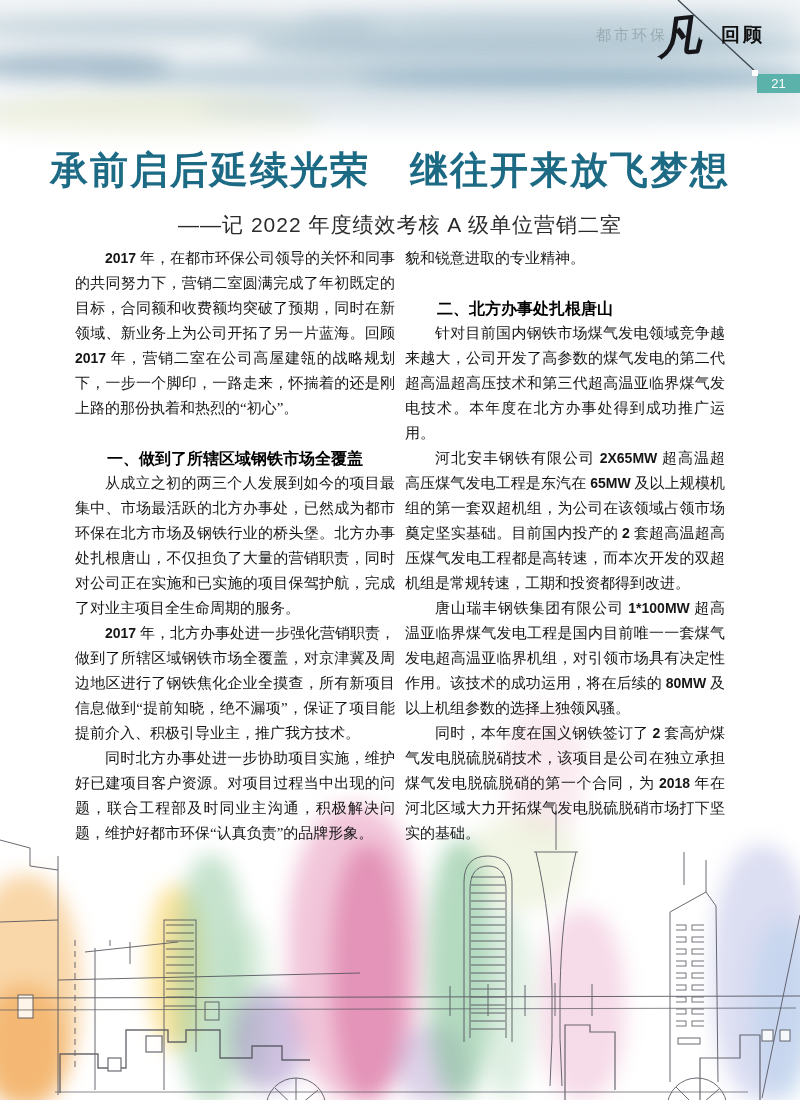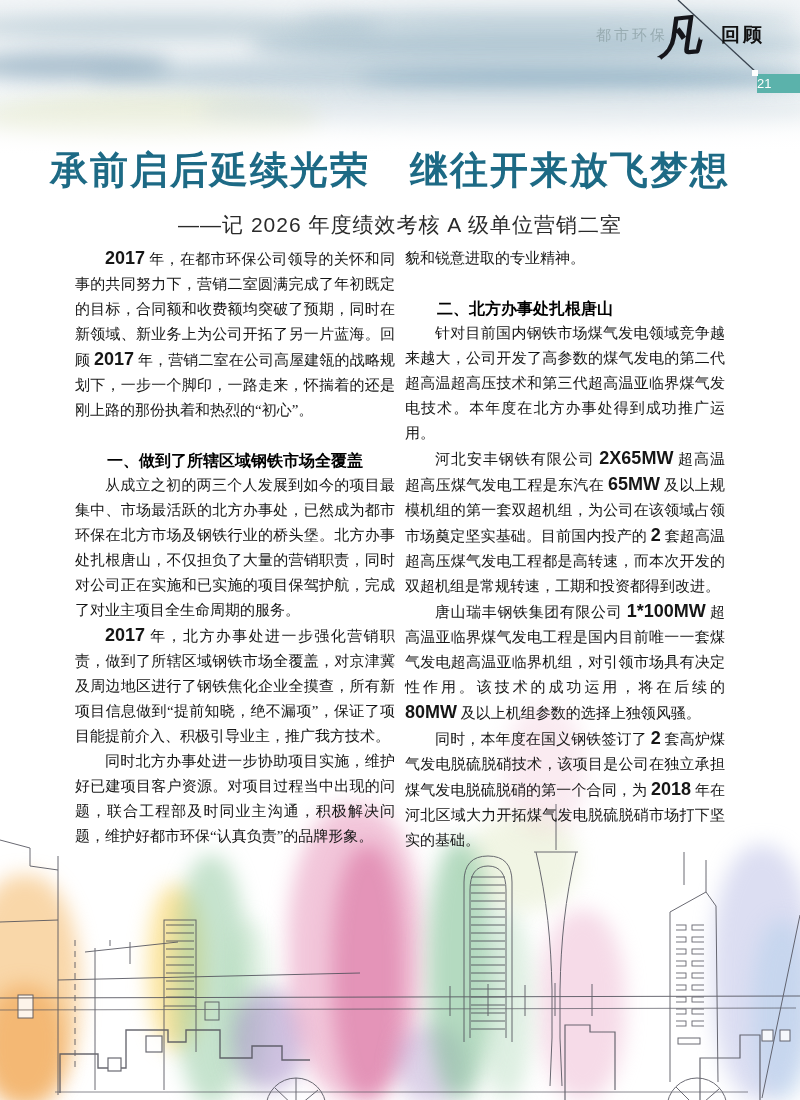--- a/index.html
+++ b/index.html
@@ -19,39 +19,39 @@
 
   .header-ui { position:absolute; left:0; top:0; width:800px; height:155px; z-index:6; }
   .masthead { position:absolute; left:596px; top:26px; font-size:15px; letter-spacing:3px;
     color:#8fa3a8; opacity:.8; }
   .logo-glyph { position:absolute; left:656px; top:8px; font-family:"DejaVu Serif", serif;
     font-size:44px; font-weight:bold; font-style:italic; transform:rotate(-6deg); color:#15151a; }
   .section-label { position:absolute; left:721px; top:22px; font-size:19px; font-weight:bold;
     letter-spacing:3px; color:#101010; }
   .header-line-svg { position:absolute; left:0; top:0; }
   .page-badge { position:absolute; left:757px; top:74px; width:43px; height:19px;
-    background:var(--badge-color,#5bb2ab); color:#fff; font-size:13px; text-align:left;
+    background:var(--badge-color,#5bb2ab); color:#fff; font-size:13px; text-align:center;
     line-height:19px; z-index:7; }
   .badge-notch { position:absolute; left:752px; top:70px; width:6px; height:6px;
     background:#ffffff; z-index:8; }
 
   
   .title { position:absolute; top:148px; left:0; width:780px; text-align:center;
     font-size:38px; font-weight:bold; letter-spacing:2px; line-height:1.2;
     color:var(--title-color,#1d6a85); z-index:4; }
   .subtitle { position:absolute; top:211px; left:0; width:800px; text-align:center;
     font-size:21px; letter-spacing:1px; color:#2a2a2a; z-index:4; }
 
   
   .columns { position:absolute; left:75px; top:246px; width:650px; display:flex; gap:10px; z-index:3; }
   .col { width:320px; }
   .body-para { margin:0; font-family:"Liberation Serif", serif; font-size:15px; line-height:25px;
     text-align:justify; text-indent:2em; color:var(--body-color,#161616); }
   .body-para.noindent { text-indent:0; }
-  .body-para .num { font-family:"Liberation Sans", sans-serif; font-weight:bold; font-size:18px; }
+  .body-para .num { font-family:"Liberation Sans", sans-serif; font-weight:bold; font-size:14px; }
   .sec-heading { margin:25px 0 0 0; font-family:"Liberation Sans", sans-serif; font-size:16px;
     font-weight:bold; color:#000; text-indent:2em; line-height:25px; }
 
   
   .illustration { position:absolute; left:0; top:790px; width:800px; height:310px; z-index:1; }
   .skyline-svg { position:absolute; left:0; top:0; z-index:2; }
 </style>
 </head>
 <body>
 
@@ -74,21 +74,21 @@
       <line x1="678" y1="0" x2="757" y2="73" stroke="#3a4450" stroke-width="1.3"></line>
     </svg>
     <span class="masthead">都市环保</span>
     <span class="logo-glyph">凡</span>
     <span class="section-label">回顾</span>
     <div class="page-badge">21</div>
     <div class="badge-notch"></div>
   </div>
 
   <div class="title">承前启后延续光荣　继往开来放飞梦想</div>
-  <div class="subtitle">——记 2026 年度绩效考核 A 级单位营销二室</div>
+  <div class="subtitle">——记 2022 年度绩效考核 A 级单位营销二室</div>
 
   <div class="columns">
     <div class="col">
         <p class="body-para"><span class="num">2017</span><span> 年，在都市环保公司领导的关怀和同事的共同努力下，营销二室圆满完成了年初既定的目标，合同额和收费额均突破了预期，同时在新领域、新业务上为公司开拓了另一片蓝海。回顾 </span><span class="num">2017</span><span> 年，营销二室在公司高屋建瓴的战略规划下，一步一个脚印，一路走来，怀揣着的还是刚上路的那份执着和热烈的“初心”。</span></p>
         <h3 class="sec-heading">一、做到了所辖区域钢铁市场全覆盖</h3>
         <p class="body-para"><span>从成立之初的两三个人发展到如今的项目最集中、市场最活跃的北方办事处，已然成为都市环保在北方市场及钢铁行业的桥头堡。北方办事处扎根唐山，不仅担负了大量的营销职责，同时对公司正在实施和已实施的项目保驾护航，完成了对业主项目全生命周期的服务。</span></p>
         <p class="body-para"><span class="num">2017</span><span> 年，北方办事处进一步强化营销职责，做到了所辖区域钢铁市场全覆盖，对京津冀及周边地区进行了钢铁焦化企业全摸查，所有新项目信息做到“提前知晓，绝不漏项”，保证了项目能提前介入、积极引导业主，推广我方技术。</span></p>
         <p class="body-para"><span>同时北方办事处进一步协助项目实施，维护好已建项目客户资源。对项目过程当中出现的问题，联合工程部及时同业主沟通，积极解决问题，维护好都市环保“认真负责”的品牌形象。</span></p>
       </div>
     <div class="col">

